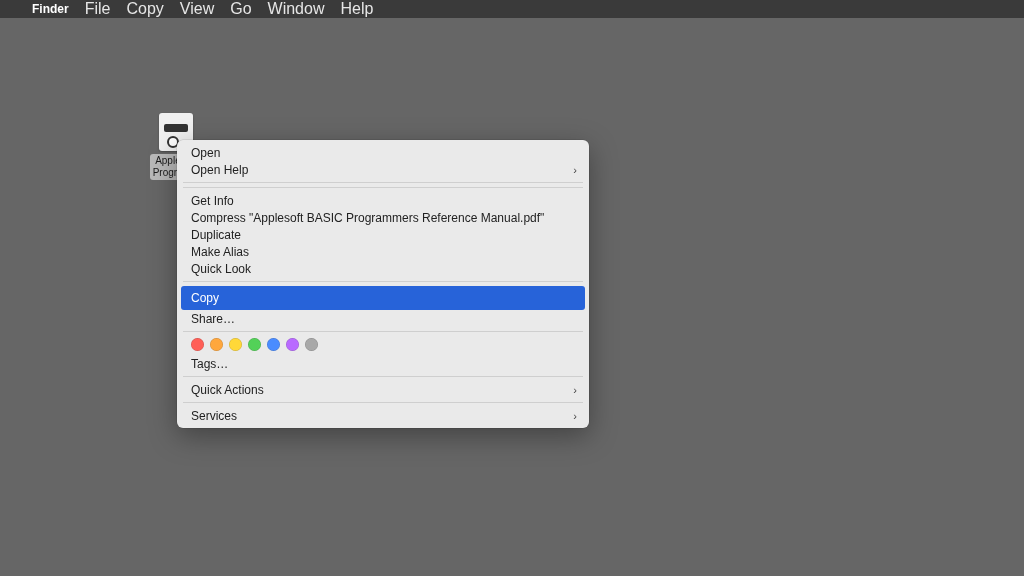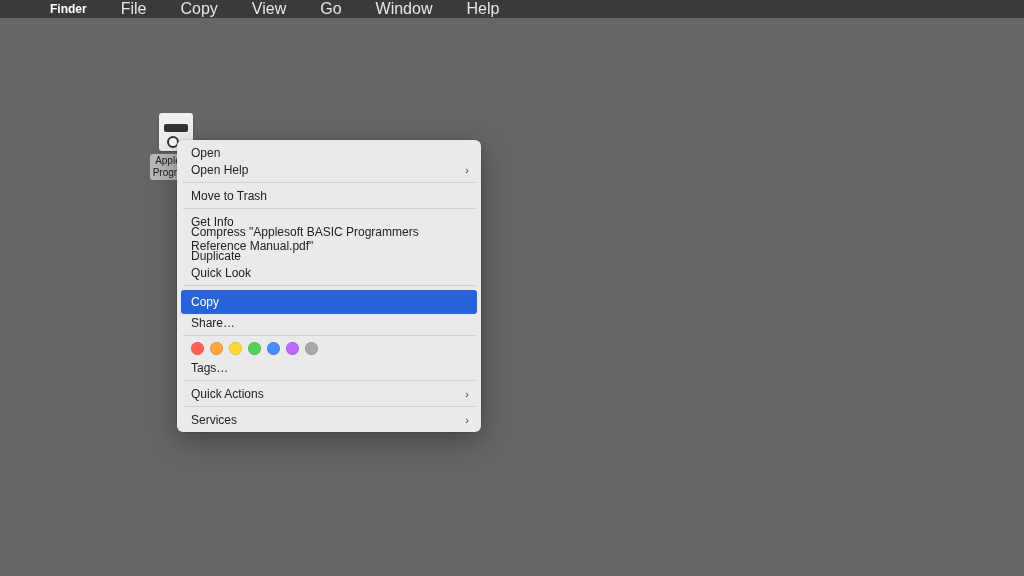--- a/index.html
+++ b/index.html
@@ -1,32 +1,32 @@
 <!DOCTYPE html>
 <html><head>
   <meta charset="utf-8">
   <style>
     * { margin: 0; padding: 0; box-sizing: border-box; font-family: -apple-system, "Helvetica Neue", Helvetica, Arial, sans-serif; }
     body { width: 1024px; height: 576px; background: #666666; overflow: hidden; position: relative; }
 
     
-    .menubar { height: 18px; background: #3a3a3a; display: flex; align-items: center; padding: 0 8px; gap: 18px; }
+    .menubar { height: 18px; background: #3a3a3a; display: flex; align-items: center; padding: 0 8px; gap: 0; }
     .menubar .apple { color: #e6e6e6; font-size: 12px; padding: 0 8px; }
     .menubar .app-name { color: #ffffff; font-size: 12px; font-weight: 600; padding: 0 8px; }
     .menubar .menu-item { color: #e6e6e6; font-size: 16px; font-weight: 400; padding: 0 8px; cursor: default; }
 
     
     .file-icon { position: absolute; left: 145px; top: 113px; width: 62px; display: flex; flex-direction: column; align-items: center; }
     .file-icon .icon-graphic { width: 34px; height: 38px; background: #f0f0f0; border-radius: 3px; display: flex; align-items: center; justify-content: center; position: relative; box-shadow: 0 1px 2px rgba(0,0,0,.3); }
     .file-icon .icon-graphic::before { content: ""; position: absolute; top: 11px; left: 5px; right: 5px; height: 8px; background: #333; border-radius: 2px; }
     .file-icon .icon-graphic::after { content: ""; position: absolute; top: 23px; left: 8px; width: 8px; height: 8px; background: #fff; border: 2px solid #333; border-radius: 50%; }
     .file-icon .icon-label { margin-top: 3px; background: #b9b9b9; color: #1a1a1a; font-size: 10px; line-height: 12px; text-align: center; padding: 1px 3px; border-radius: 3px; white-space: pre-line; }
 
     
-    .context-menu { position: absolute; left: 177px; top: 140px; width: 304px; background: #eaeaea; border-radius: 6px; box-shadow: 0 8px 28px rgba(0,0,0,0.35), 0 0 0 0.5px rgba(0,0,0,0.15); padding: 4px 0; }
+    .context-menu { position: absolute; left: 177px; top: 140px; width: 412px; background: #eaeaea; border-radius: 6px; box-shadow: 0 8px 28px rgba(0,0,0,0.35), 0 0 0 0.5px rgba(0,0,0,0.15); padding: 4px 0; }
     .cm-item { height: 17px; display: flex; align-items: center; padding: 0 14px; font-size: 12px; color: #222; cursor: default; position: relative; }
     .cm-item.highlight { background: #2763d9; color: #fff; margin: 0 4px; border-radius: 3px; padding: 12px 10px; text-align: center; }
     .cm-item .chev { position: absolute; right: 12px; font-size: 11px; color: #444; }
     .cm-sep { height: 1px; background: #cfcfcf; margin: 4px 6px; }
 
     .cm-tag-row { display: flex; align-items: center; gap: 6px; padding: 2px 14px 4px; }
     .tag-dot { width: 13px; height: 13px; border-radius: 50%; box-shadow: inset 0 0 0 0.5px rgba(0,0,0,0.2); }
 
   </style>
 </head>
@@ -51,32 +51,32 @@
 
 <div class="context-menu">
   <div class="cm-item">
       <span>Open</span>
     </div>
   <div class="cm-item">
       <span>Open Help</span>
       <span class="chev">›</span>
     </div>
   <div class="cm-sep"></div>
-  <div class="cm-item">
-      <span>Move to Trash</span>
-    </div>
   <div class="cm-sep"></div>
   <div class="cm-item">
       <span>Get Info</span>
     </div>
   <div class="cm-item">
       <span>Compress "Applesoft BASIC Programmers Reference Manual.pdf"</span>
     </div>
   <div class="cm-item">
       <span>Duplicate</span>
+    </div>
+  <div class="cm-item">
+      <span>Make Alias</span>
     </div>
   <div class="cm-item">
       <span>Quick Look</span>
     </div>
   <div class="cm-sep"></div>
   <div class="cm-item highlight">
       <span>Copy</span>
     </div>
   <div class="cm-item">
       <span>Share…</span>

